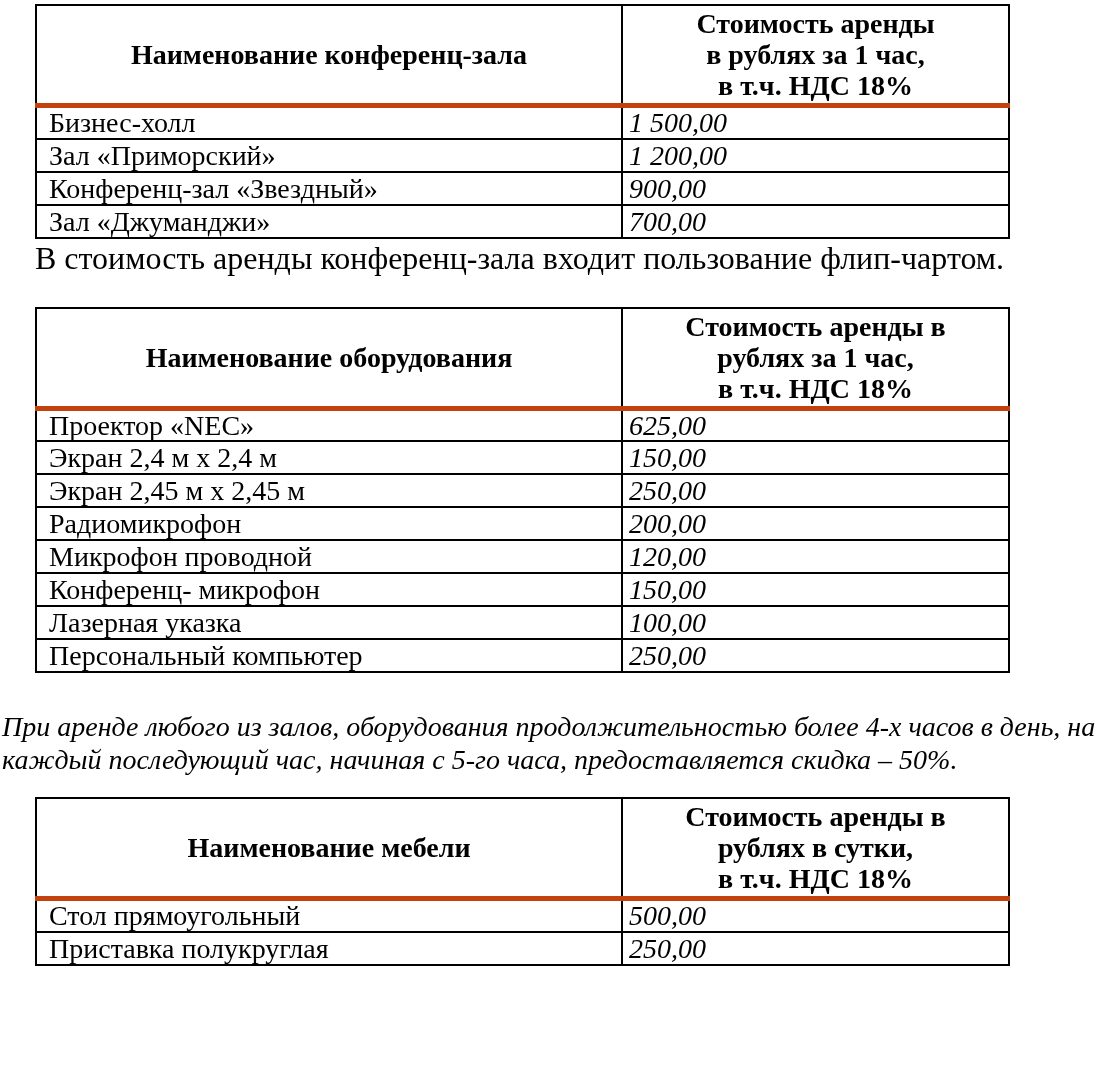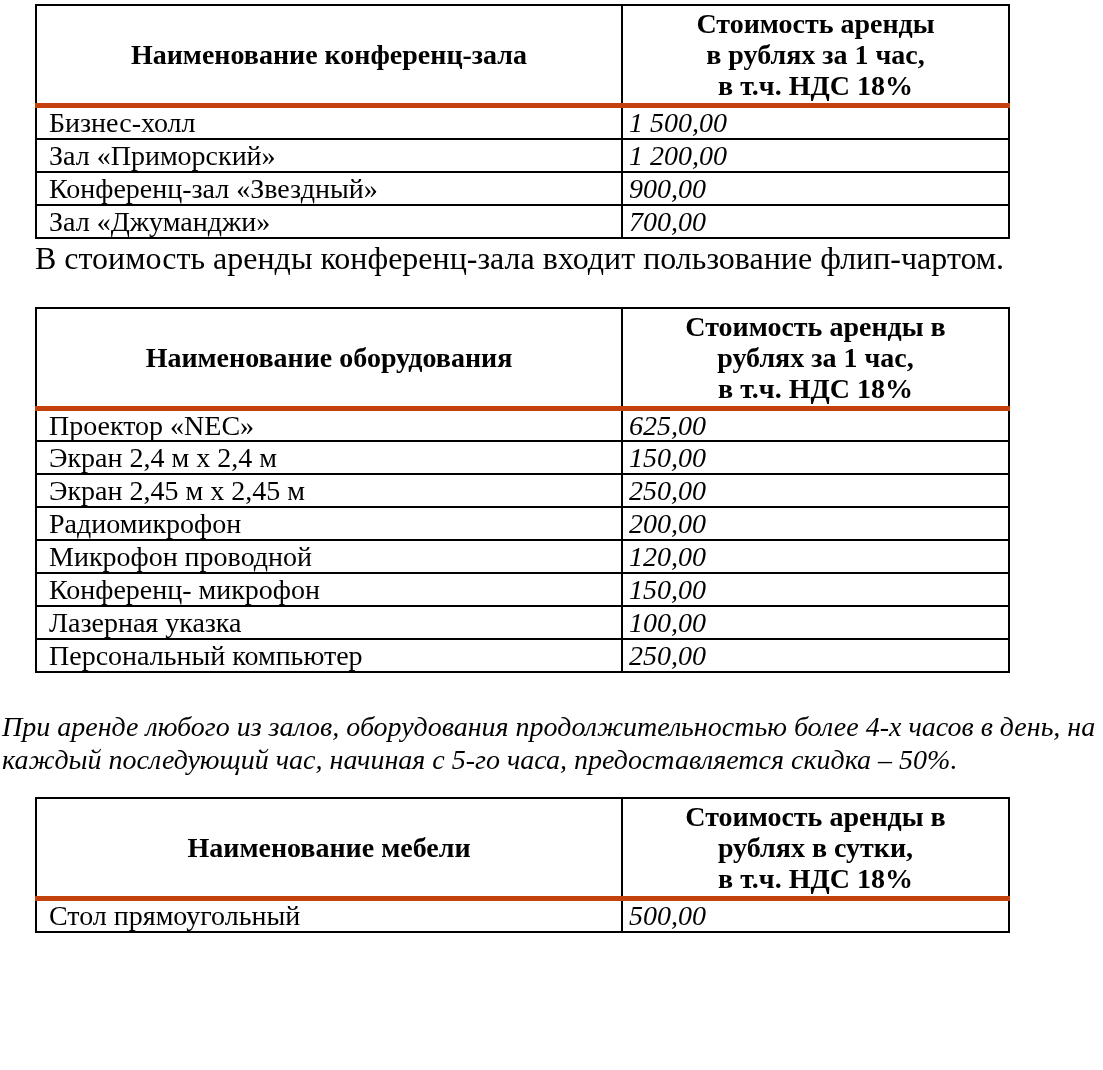--- a/index.html
+++ b/index.html
@@ -171,16 +171,20 @@
           <span class="hline">рублях в сутки,</span>
           <span class="hline">в т.ч. НДС 18%</span>
         </th>
       </tr>
     </thead>
     <tbody>
       <tr>
         <td class="name">Стол прямоугольный</td>
         <td class="price">500,00</td>
       </tr>
+      <tr>
+        <td class="name">Приставка полукруглая</td>
+        <td class="price">250,00</td>
+      </tr>
     </tbody>
   </table>
 
 </div>
 
 </body></html>

